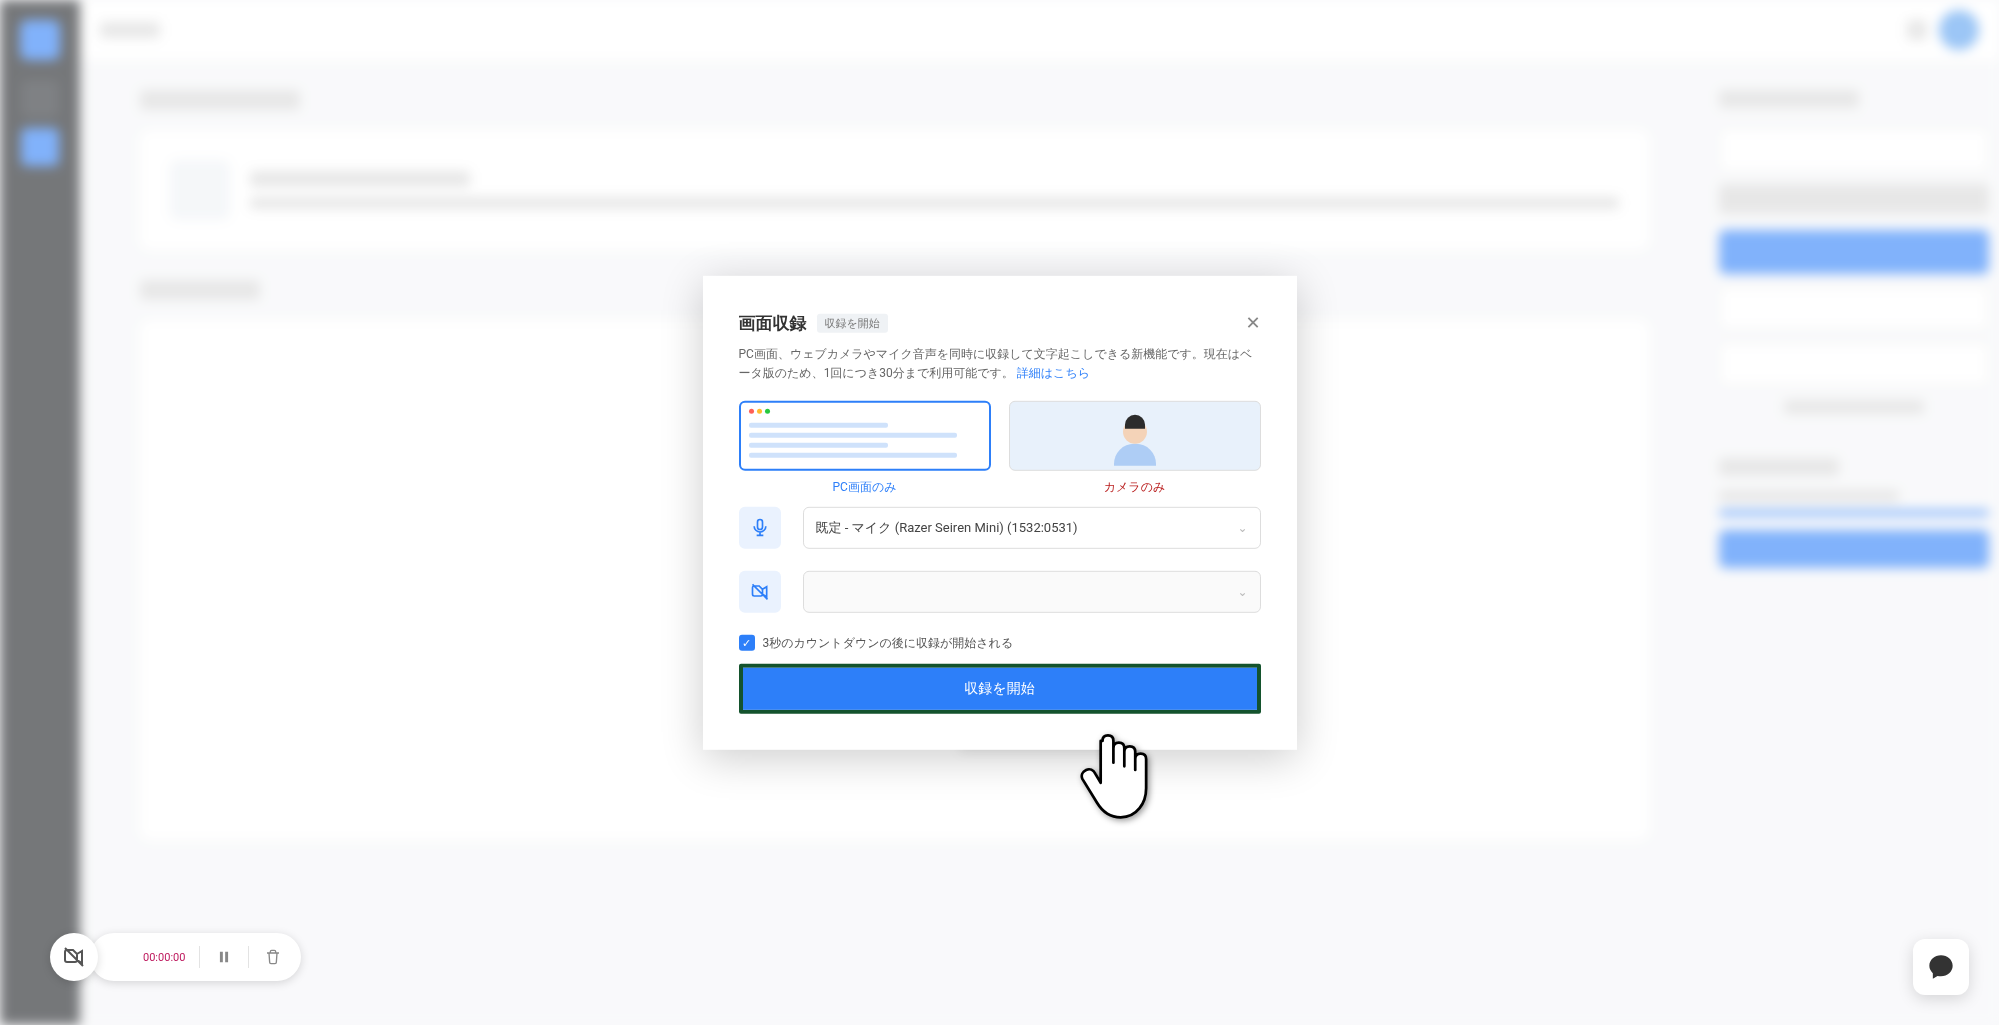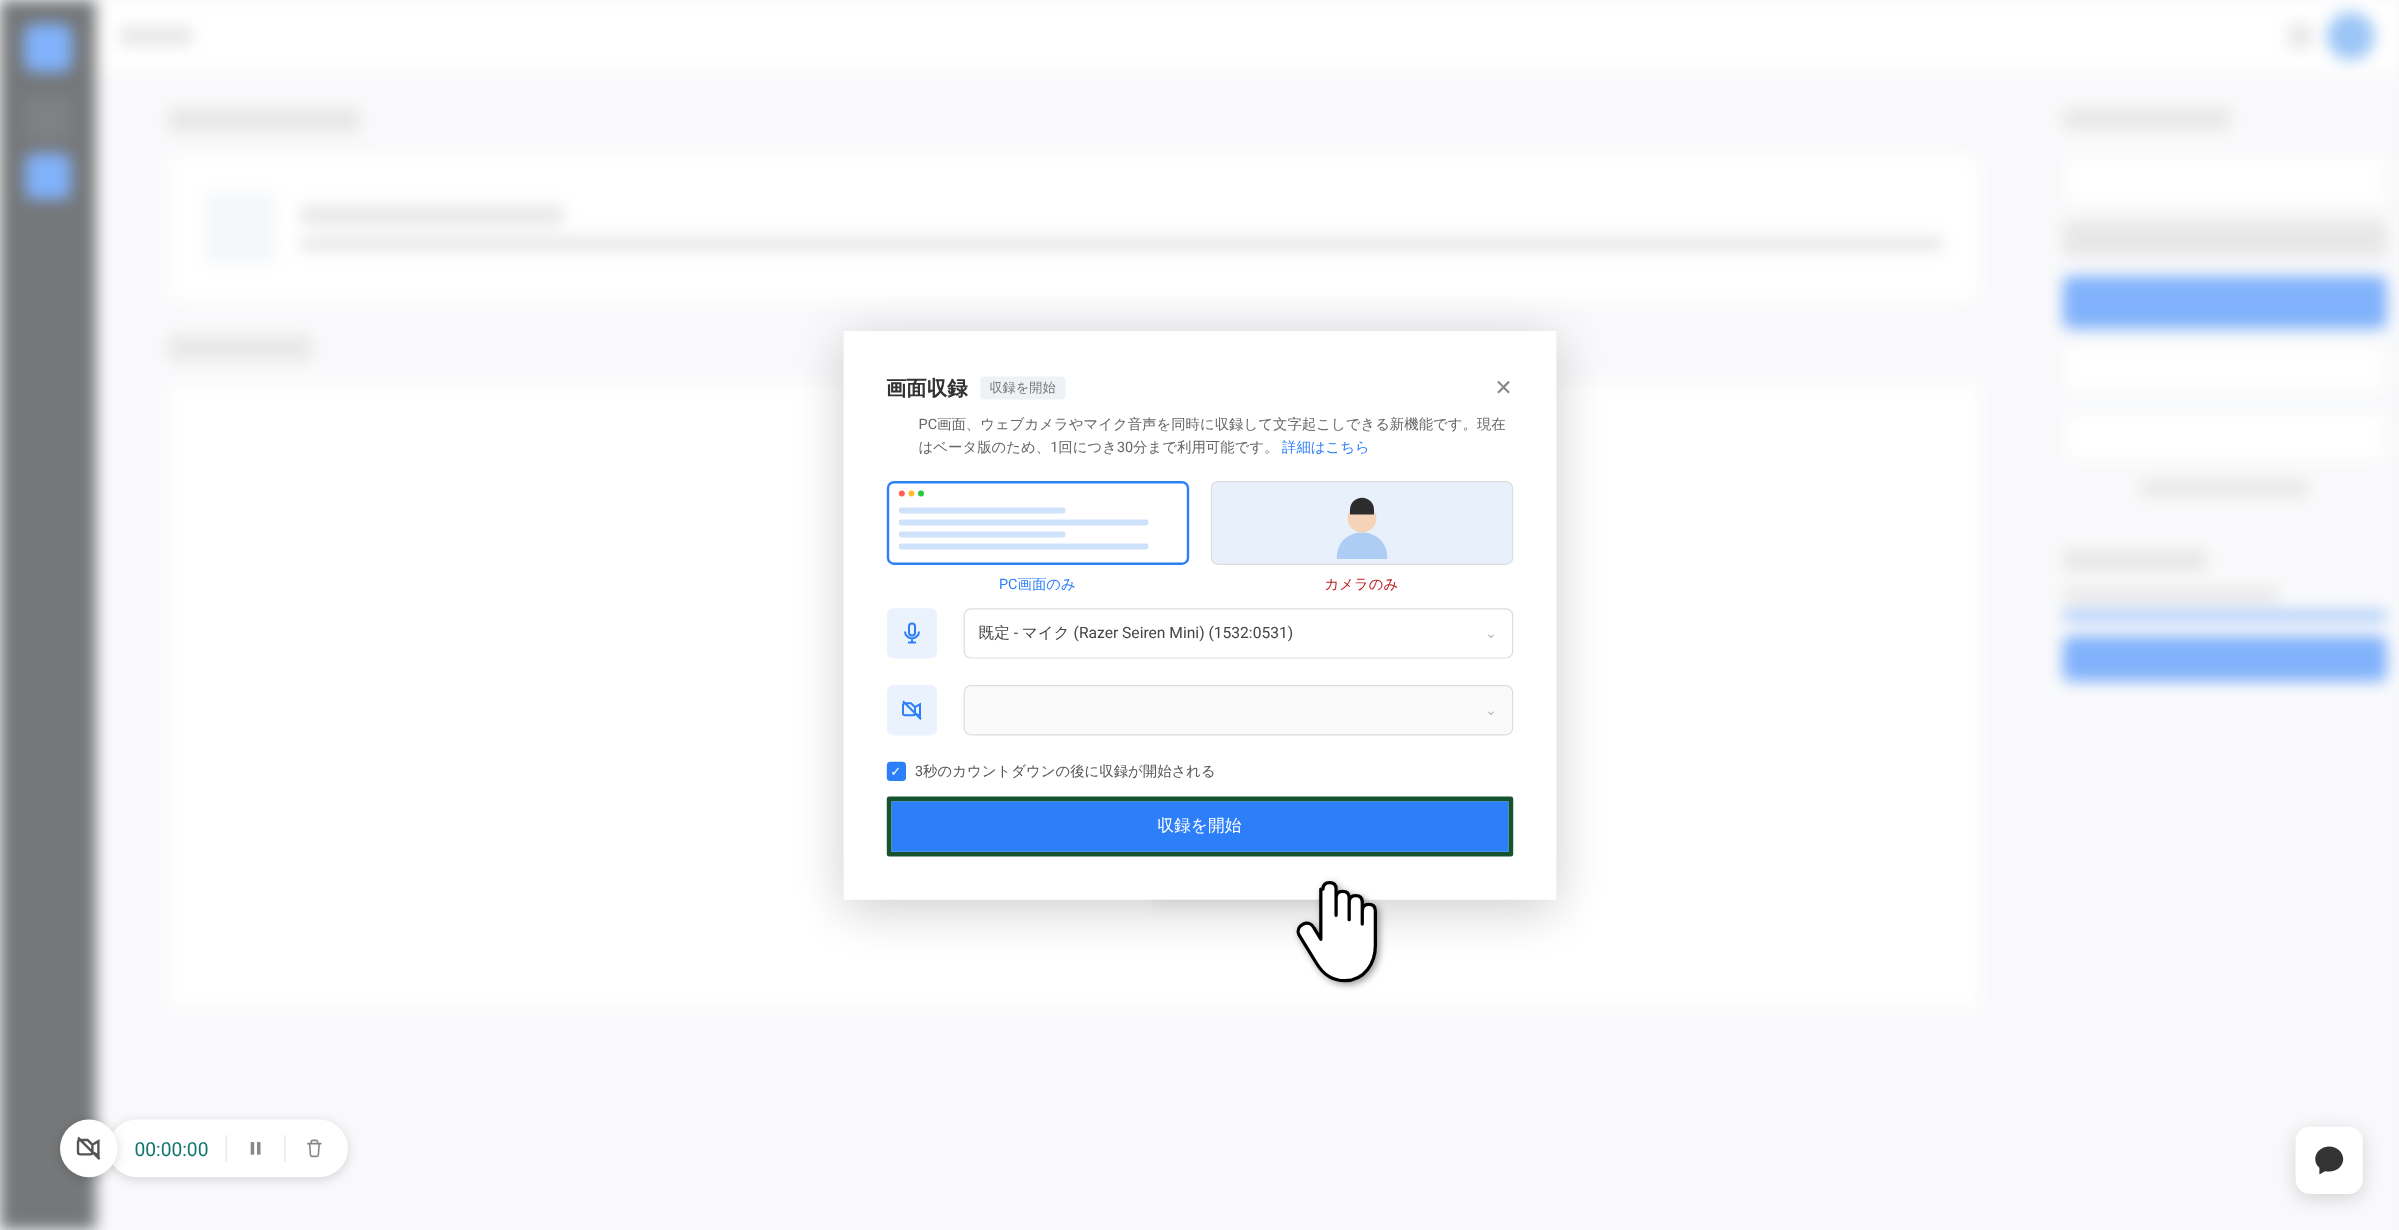--- a/index.html
+++ b/index.html
@@ -24,21 +24,21 @@
 
 
 .overlay { position: absolute; inset: 0; background: rgba(255,255,255,0.4); }
 
 
 .modal { position: absolute; left: 50%; top: 50%; transform: translate(-50%, -50%); width: 594px; background: #fff; border-radius: 0; box-shadow: 0 8px 40px rgba(0,0,0,0.2); padding: 36px; }
 .modal-header { display: flex; align-items: center; justify-content: space-between; margin-bottom: 10px; }
 .modal-title { font-size: 17px; font-weight: 600; color: #333; display: flex; align-items: center; gap: 10px; }
 .beta-badge { font-size: 11px; background: #eff2f5; color: #777; padding: 2px 8px; border-radius: 3px; font-weight: 400; }
 .close-x { font-size: 18px; color: #888; cursor: pointer; background: none; border: none; }
-.modal-desc { font-size: 12px; color: #666; line-height: 1.6; margin-bottom: 18px; margin-left: 27px; }
+.modal-desc { font-size: 12px; color: #666; line-height: 1.6; margin-bottom: 18px; }
 .modal-desc a { color: #2d7ff9; text-decoration: none; }
 .section-label { font-size: 13px; color: #444; margin-bottom: 12px; }
 
 .option-row { display: flex; gap: 18px; margin-bottom: 11px; }
 .option-card { flex: 1; text-align: center; cursor: pointer; }
 .option-thumb { height: 70px; border: 1px solid #ddd; border-radius: 6px; background: #fff; position: relative; overflow: hidden; margin-bottom: 8px; }
 .option-card.selected .option-thumb { border: 2px solid #2d7ff9; }
 .option-label { font-size: 12px; color: #b91c1c; }
 .option-card.selected .option-label { color: #2d7ff9; }
 
@@ -72,21 +72,21 @@
 .start-btn { width: 100%; height: 42px; background: #2d7ff9; color: #fff; border: none; font-size: 14px; font-weight: 500; cursor: pointer; }
 
 
 .cursor-hand { position: absolute; left: 1075px; top: 730px; pointer-events: none; }
 .cursor-hand svg { filter: drop-shadow(2px 2px 3px rgba(0,0,0,0.4)); }
 
 
 .rec-toolbar { position: absolute; left: 50px; bottom: 44px; display: flex; align-items: center; gap: 0; }
 .rec-circle { width: 48px; height: 48px; background: #fff; border-radius: 50%; display: flex; align-items: center; justify-content: center; box-shadow: 0 2px 10px rgba(0,0,0,0.15); z-index:2; position:relative; }
 .rec-pill { background: #fff; border-radius: 24px; height: 48px; display: flex; align-items: center; padding: 0 18px 0 22px; margin-left: -8px; box-shadow: 0 2px 10px rgba(0,0,0,0.15); gap: 14px; }
-.rec-time { font-size: 16px; color: #0f766e; }
+.rec-time { font-size: 11px; color: #be185d; margin-left: 31px; }
 .rec-btn { width: 20px; height: 20px; color: #888; display:flex;align-items:center;justify-content:center; cursor:pointer; }
 .rec-sep { width:1px; height:22px; background:#e3e3e3; }
 
 
 .chat-bubble { position: absolute; right: 30px; bottom: 30px; width: 56px; height: 56px; background: #fff; border-radius: 12px; box-shadow: 0 4px 16px rgba(0,0,0,0.15); display: flex; align-items: center; justify-content: center; cursor:pointer; }
 
 
 .prog-track{height:6px;background:#e0e6ed;border-radius:3px;margin:8px 0;}
 .prog-fill{height:100%;width:100%;background:#2d7ff9;border-radius:3px;}
 </style>

